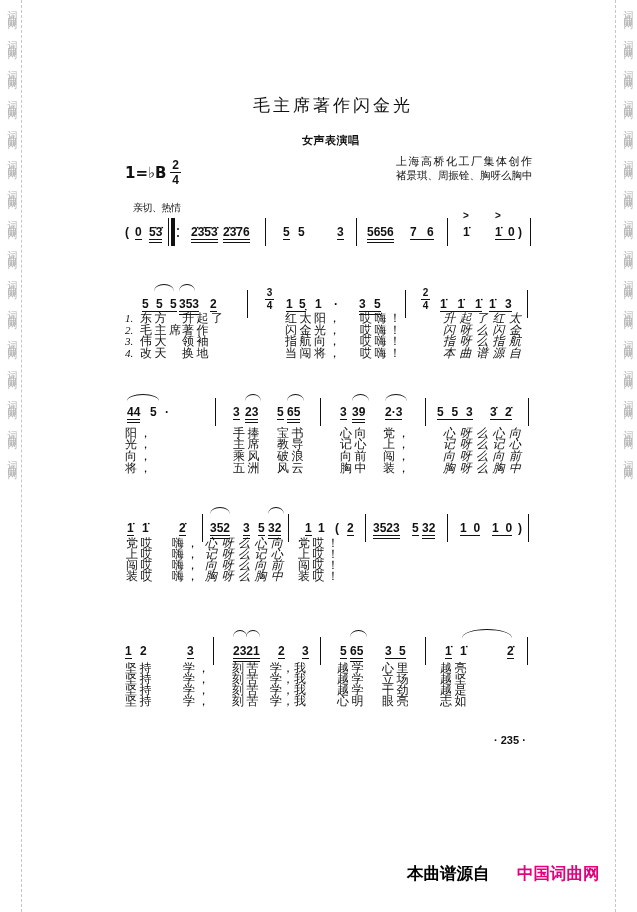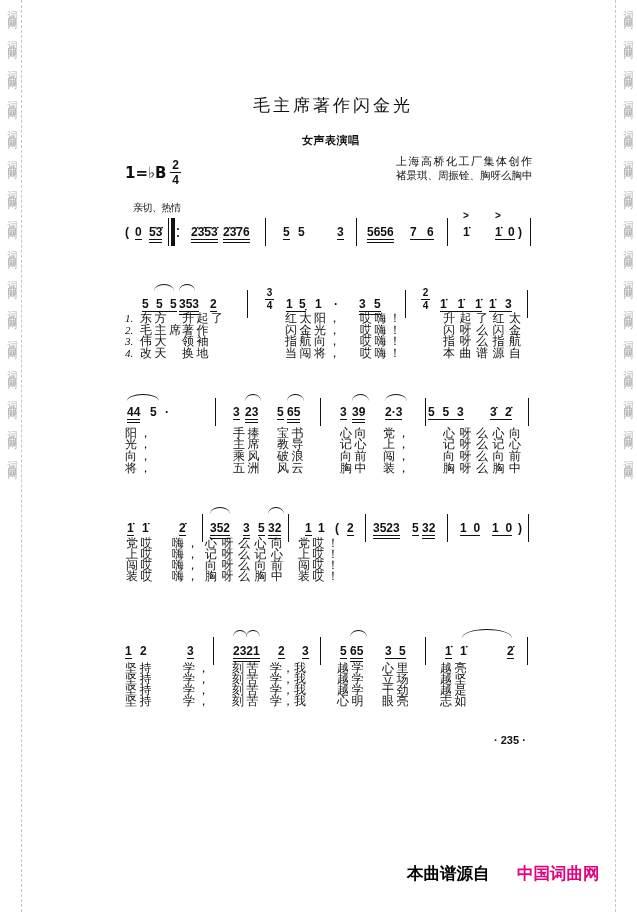--- a/index.html
+++ b/index.html
@@ -26,21 +26,21 @@
   .thick{width:3.5px;}
   .rdot{position:absolute;width:2px;height:2px;background:#111;border-radius:1px;}
   .slur{position:absolute;top:-13px;height:6px;border-top:1.3px solid #111;border-radius:50% 50% 0 0 / 100% 100% 0 0;}
   .acc{position:absolute;top:-14px;font-family:"Liberation Sans",sans-serif;font-weight:bold;font-size:10px;line-height:10px;}
   .ts{position:absolute;top:-9px;width:9px;text-align:center;font-family:"Liberation Sans",sans-serif;font-weight:bold;font-size:10px;line-height:10px;}
   .ts .num{display:block;border-bottom:1.4px solid #111;padding-bottom:1px;}
   .ts .den{display:block;padding-top:1px;}
   .lrow{position:absolute;left:0;width:637px;height:12px;}
   .ly{position:absolute;top:0;font-size:12px;line-height:12px;letter-spacing:2.5px;white-space:nowrap;}
   .lab{font-family:"Liberation Serif",serif;font-style:italic;font-size:11px;letter-spacing:0;}
-  .wide{letter-spacing:4.5px;}
+  .wide{letter-spacing:4.5px;font-style:italic;}
   .tight{letter-spacing:0;}
   .s1c0{left:125px}.s1c1{left:140px}.s1c2{left:182px}.s1c3{left:285px}.s1c4{left:360px}.s1c5{left:443px}
   .s2c0{left:125px}.s2c1{left:233px}.s2c2{left:277px}.s2c3{left:340px}.s2c4{left:383px}.s2c5{left:443px}
   .s3c0{left:126px}.s3c1{left:172px}.s3c2{left:205px}.s3c3{left:298px}
   .s4c0{left:125px}.s4c1{left:183px}.s4c2{left:232px}.s4c3{left:270px}.s4c4{left:337px}.s4c5{left:382px}.s4c6{left:440px}
   .pagenum{position:absolute;left:494px;top:734px;font-family:"Liberation Sans",sans-serif;font-weight:bold;font-size:11px;white-space:pre;}
   .footer-src{position:absolute;left:407px;top:863px;font-size:16.5px;font-weight:bold;white-space:nowrap;color:#000;}
   .footer-site{position:absolute;left:517px;top:863px;font-size:16.5px;font-weight:bold;white-space:nowrap;color:#e4007f;}
 </style>
 </head>
@@ -158,21 +158,21 @@
   <span class="n u1" style="left:277px">5</span>
   <div class="slur" style="left:287px;width:17px;top:-11px"></div>
   <span class="n u2" style="left:287px">65</span>
   <div class="bar" style="left:320px"></div>
   <span class="n u1" style="left:340px">3</span>
   <div class="slur" style="left:352px;width:17px;top:-11px"></div>
   <span class="n u2" style="left:352px">39</span>
   <div class="slur" style="left:385px;width:22px;top:-11px"></div>
   <span class="n u1" style="left:385px">2·3</span>
   <div class="bar" style="left:425px"></div>
-  <span class="n u1" style="left:428px;word-spacing:4.5px">5 5 3</span>
+  <span class="n u1" style="left:437px;word-spacing:4.5px">5 5 3</span>
   <span class="n u1" style="left:490px;word-spacing:5px">3̇ 2̇</span>
   <div class="bar" style="left:528px"></div>
 
   <div class="lrow" style="top:22px">
     <span class="ly s2c0">阳，</span>
     <span class="ly s2c1">手捧</span>
     <span class="ly s2c2">宝书</span>
     <span class="ly s2c3">心向</span>
     <span class="ly s2c4">党，</span>
     <span class="ly wide s2c5">心呀么心向</span>

